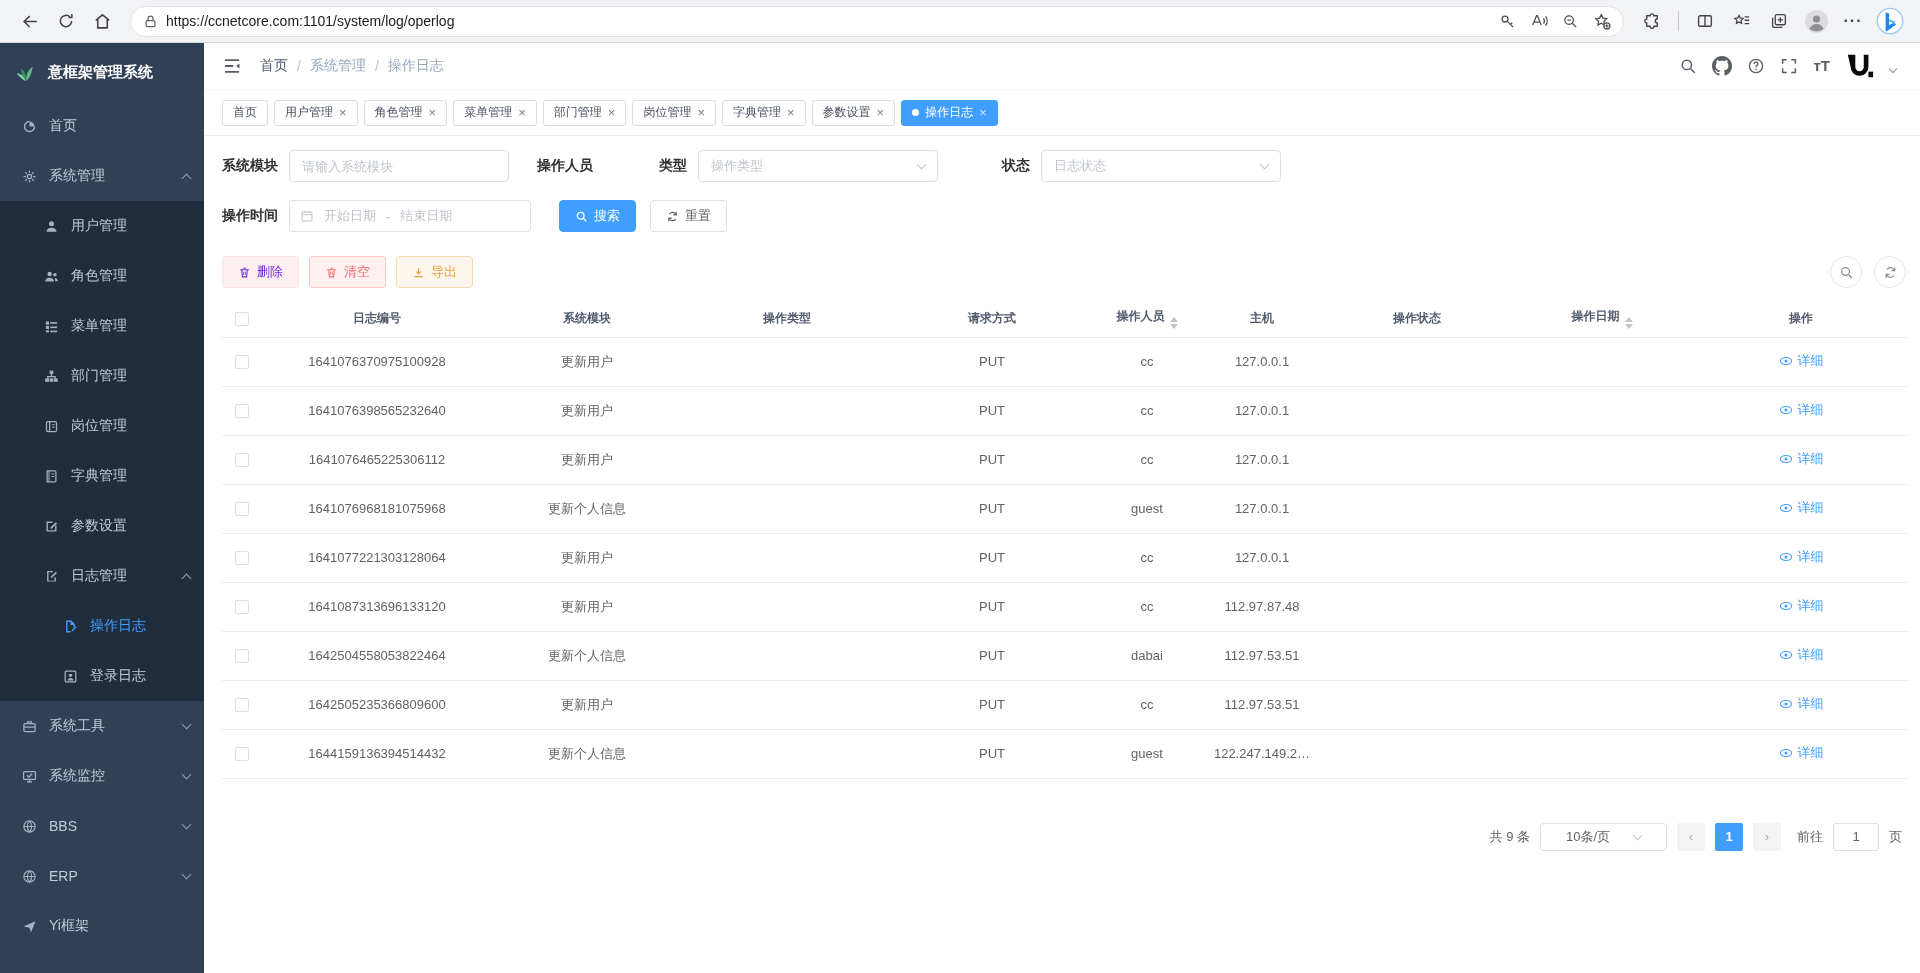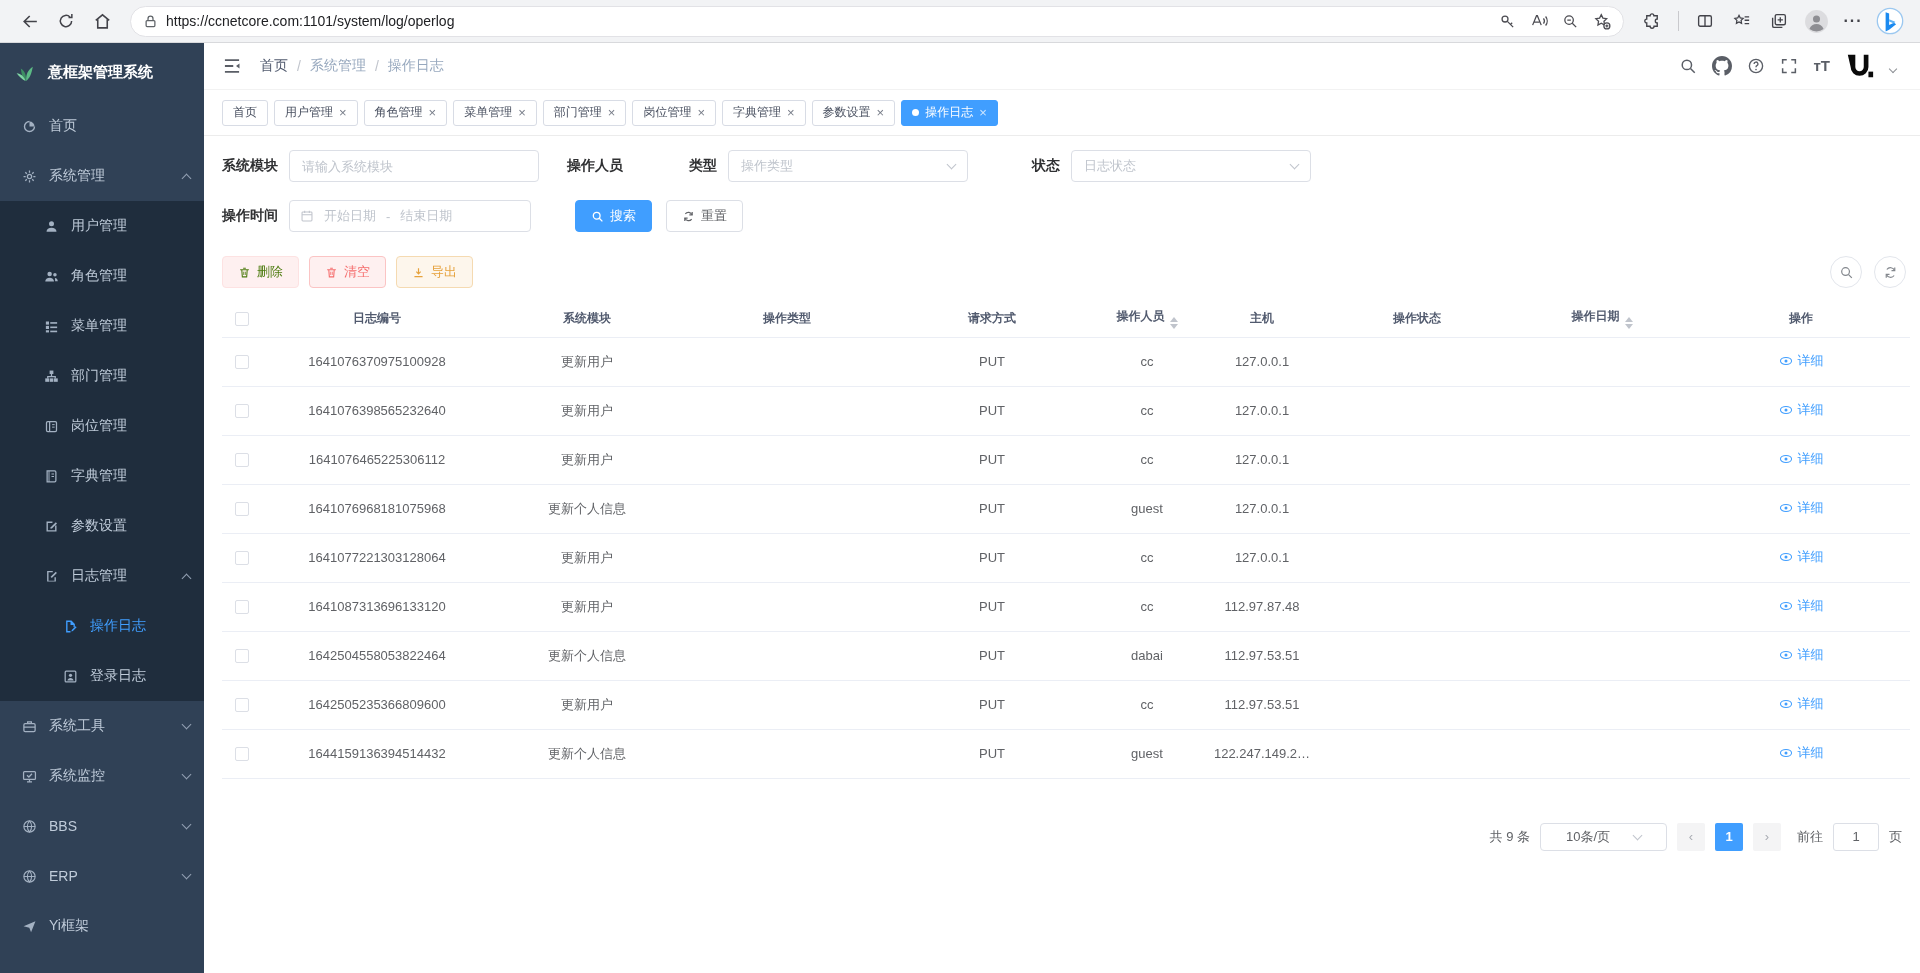--- a/index.html
+++ b/index.html
@@ -52,28 +52,28 @@
   .tab .dot{width:7px;height:7px;border-radius:50%;background:#fff;}
   .tab-close{font-size:13px;line-height:1;opacity:.75;}
 
   
   .content{flex:1;padding:14px 10px 0 18px;overflow:hidden;}
   .filter-row{display:flex;align-items:center;margin-bottom:18px;}
   .f-item{display:flex;align-items:center;}
   .flabel{font-size:14px;font-weight:700;color:#303133;margin-right:11px;white-space:nowrap;}
   .f-input{height:32px;border:1px solid #dcdfe6;border-radius:4px;padding:0 12px;font-size:13px;color:#606266;font-family:inherit;outline:none;}
   .f-input::placeholder{color:#bfc4cc;}
-  .w250{width:250px;} .w245{width:245px;} .w240{width:240px;}
+  .w250{width:220px;} .w245{width:245px;} .w240{width:240px;}
   .sel{height:32px;border:1px solid #dcdfe6;border-radius:4px;display:inline-flex;align-items:center;justify-content:space-between;padding:0 12px;font-size:13px;color:#bfc4cc;background:#fff;cursor:pointer;}
   .sel-caret{width:7px;height:7px;border-right:1.5px solid #c0c4cc;border-bottom:1.5px solid #c0c4cc;transform:rotate(45deg);margin-top:-3px;}
   .date-range{width:242px;height:32px;border:1px solid #dcdfe6;border-radius:4px;display:flex;align-items:center;padding:0 10px;gap:10px;font-size:13px;color:#bfc4cc;background:#fff;}
   .date-range .cal{color:#c0c4cc;}
   .btn{display:inline-flex;align-items:center;gap:6px;height:32px;padding:0 15px;border-radius:4px;font-size:13px;border:1px solid #dcdfe6;background:#fff;color:#606266;cursor:pointer;font-family:inherit;}
   .btn-primary{background:#409eff;border-color:#409eff;color:#fff;}
-  .btn-danger-disabled{background:#fef0f0;border-color:#fde2e2;color:#4d7c0f;cursor:not-allowed;}
+  .btn-danger-disabled{background:#fef0f0;border-color:#fde2e2;color:#6d28d9;cursor:not-allowed;}
   .btn-danger{background:#fef0f0;border-color:#fbc4c4;color:#f56c6c;}
   .btn-warning{background:#fdf6ec;border-color:#f5dab1;color:#e6a23c;}
   .toolbar-row{display:flex;align-items:center;gap:10px;margin:24px 0 12px;}
   .circle-btn{width:32px;height:32px;border-radius:50%;border:1px solid #e3e6ec;background:#fff;display:flex;align-items:center;justify-content:center;color:#83878d;cursor:pointer;}
   .circle-group{margin-left:auto;display:flex;gap:12px;margin-right:4px;}
 
   
   table{width:100%;border-collapse:collapse;table-layout:fixed;}
   th,td{text-align:center;font-size:13px;overflow:hidden;white-space:nowrap;text-overflow:ellipsis;}
   thead th{height:37px;color:#515a6e;font-weight:700;border-bottom:1px solid #ebeef5;font-size:12px;}
@@ -510,21 +510,21 @@
                 <svg viewBox="0 0 24 24" width="14" height="14" fill="none" stroke="currentColor" stroke-width="1.8">
                   <rect x="3.5" y="5" width="17" height="15.5" rx="1.5"></rect>
                   <path d="M3.5 10h17M8 3v4M16 3v4"></path>
                 </svg>
               </span>
             <span>开始日期</span>
             <span>-</span>
             <span>结束日期</span>
           </div>
         </div>
-        <button class="btn btn-primary" style="margin-left:44px;">
+        <button class="btn btn-primary" style="margin-left:28px;">
           <span class="icon">
               <svg viewBox="0 0 24 24" width="13" height="13" fill="none" stroke="currentColor" stroke-width="2.4">
                 <circle cx="10.5" cy="10.5" r="6.2"></circle>
                 <path d="M15.3 15.3L21 21"></path>
               </svg>
             </span>
           <span>搜索</span>
         </button>
         <button class="btn" style="margin-left:14px;">
           <span class="icon">

